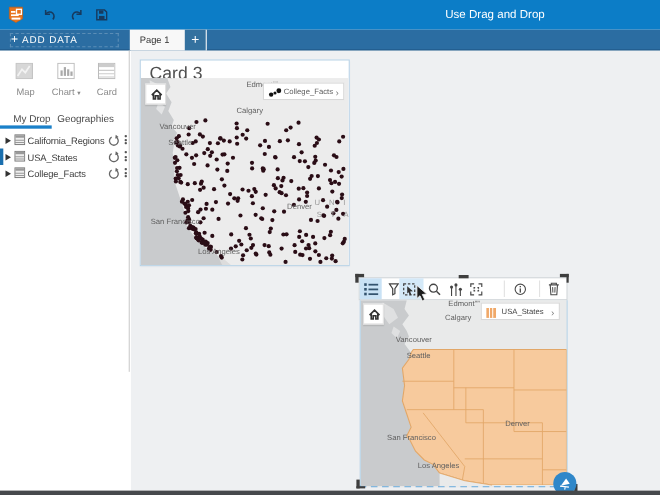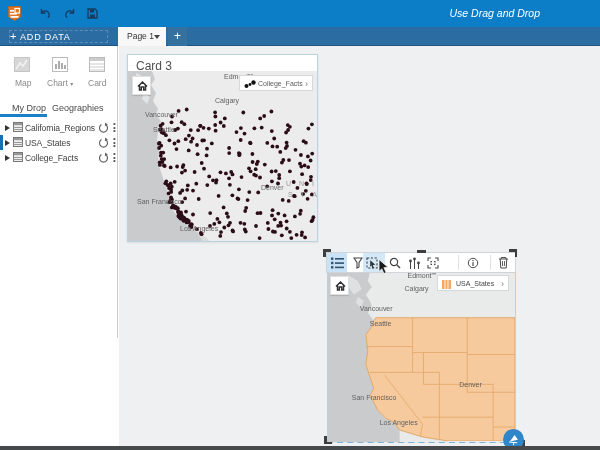--- a/index.html
+++ b/index.html
@@ -1,35 +1,35 @@
 <!DOCTYPE html>
 <html><head><meta charset="utf-8"><style>
 *{margin:0;padding:0;box-sizing:border-box;}
 html,body{width:600px;height:450px;overflow:hidden;background:#fff;}
 body{font-family:"Liberation Sans",sans-serif;position:relative;}
 .abs{position:absolute;}
 #bar1{left:0;top:0;width:600px;height:27px;background:#0c7dc7;}
 #bar2{left:0;top:27px;width:600px;height:19px;background:#2b6da2;border-bottom:1px solid #1c5380;}
-#title{left:360px;top:7px;width:180px;text-align:right;color:#fff;font-size:10.5px;font-style:italic;}
+#title{left:360px;top:7px;width:180px;text-align:center;color:#fff;font-size:10.5px;}
 #addbtn{left:9px;top:30px;width:99px;height:13px;color:#fff;font-size:9px;letter-spacing:.8px;text-align:left;font-weight:normal;border:1px dashed rgba(255,255,255,.22);line-height:11px;}
-#tab{left:118px;top:27px;width:48px;height:19px;background:#f8f8f8;color:#333;font-size:8.5px;line-height:19px;padding-left:9px;}
+#tab{left:118px;top:27px;width:70px;height:19px;background:#f8f8f8;color:#333;font-size:8.5px;line-height:19px;padding-left:9px;}
 #tab .arr{position:absolute;right:6px;top:8px;width:0;height:0;border-left:3.5px solid transparent;border-right:3.5px solid transparent;border-top:4px solid #444;}
 #plus{left:168px;top:27px;width:19px;height:19px;background:#34719f;color:#fff;font-size:12.5px;line-height:18px;text-align:center;font-weight:normal;}
 #panel{left:0;top:46px;width:118px;height:292px;background:#fff;border-right:1px solid #ccc;}
 .pbtn{position:absolute;top:11px;width:16px;height:15px;}
 .plbl{position:absolute;top:32px;font-size:8.5px;color:#8a8a8a;}
 .ptab{position:absolute;top:57px;font-size:9px;color:#4a4a4a;}
 #ptabline{position:absolute;top:68px;left:0;width:47px;height:3px;background:#1a80c9;}
 .row{position:absolute;left:0;width:118px;height:15px;font-size:8.5px;color:#3d3d3d;letter-spacing:-0.1px;}
 .row .tri{position:absolute;left:5px;top:4px;width:0;height:0;border-top:3.5px solid transparent;border-bottom:3.5px solid transparent;border-left:5px solid #333;}
 .row .nm{position:absolute;left:25px;top:2px;}
 #canvas{left:119px;top:46px;width:481px;height:400px;background:#eef0f2;}
 #bottomstrip{left:0;top:446px;width:600px;height:4px;background:#46494c;}
 #card3{left:127px;top:54px;width:191px;height:188px;background:#fff;border:1px solid #b9d3e6;box-shadow:0 1px 2px rgba(0,0,0,.08);}
-#card3 h4{position:absolute;left:8px;top:4px;font-size:12px;color:#4f4f4f;font-weight:normal;}
+#card3 h4{position:absolute;left:8px;top:4px;font-size:16px;color:#4f4f4f;font-weight:normal;}
 #card2tb{left:326px;top:252px;width:190px;height:21px;background:#fff;border:1px solid #cfd4d8;}
 #card2{left:327px;top:273px;width:189px;height:170px;background:#e9e9e9;border-bottom:2px dashed #79b4de;border-left:1px solid #b3d3ea;border-right:1px solid #b3d3ea;}
 .chip{position:absolute;background:#fff;border:1px solid #d8d8d8;font-size:7.5px;color:#5a5a5a;}
 .home{position:absolute;width:19px;height:19px;background:#fff;border:1px solid #e0e0e0;box-shadow:0 1px 1px rgba(0,0,0,.12);}
 .handle{position:absolute;background:#3e3e3e;}
 #fab{left:503px;top:429px;width:21px;height:21px;border-radius:50%;background:#2f87c9;}
 svg{display:block;}
 </style></head>
 <body>
 <div id="bar1" class="abs"></div>

